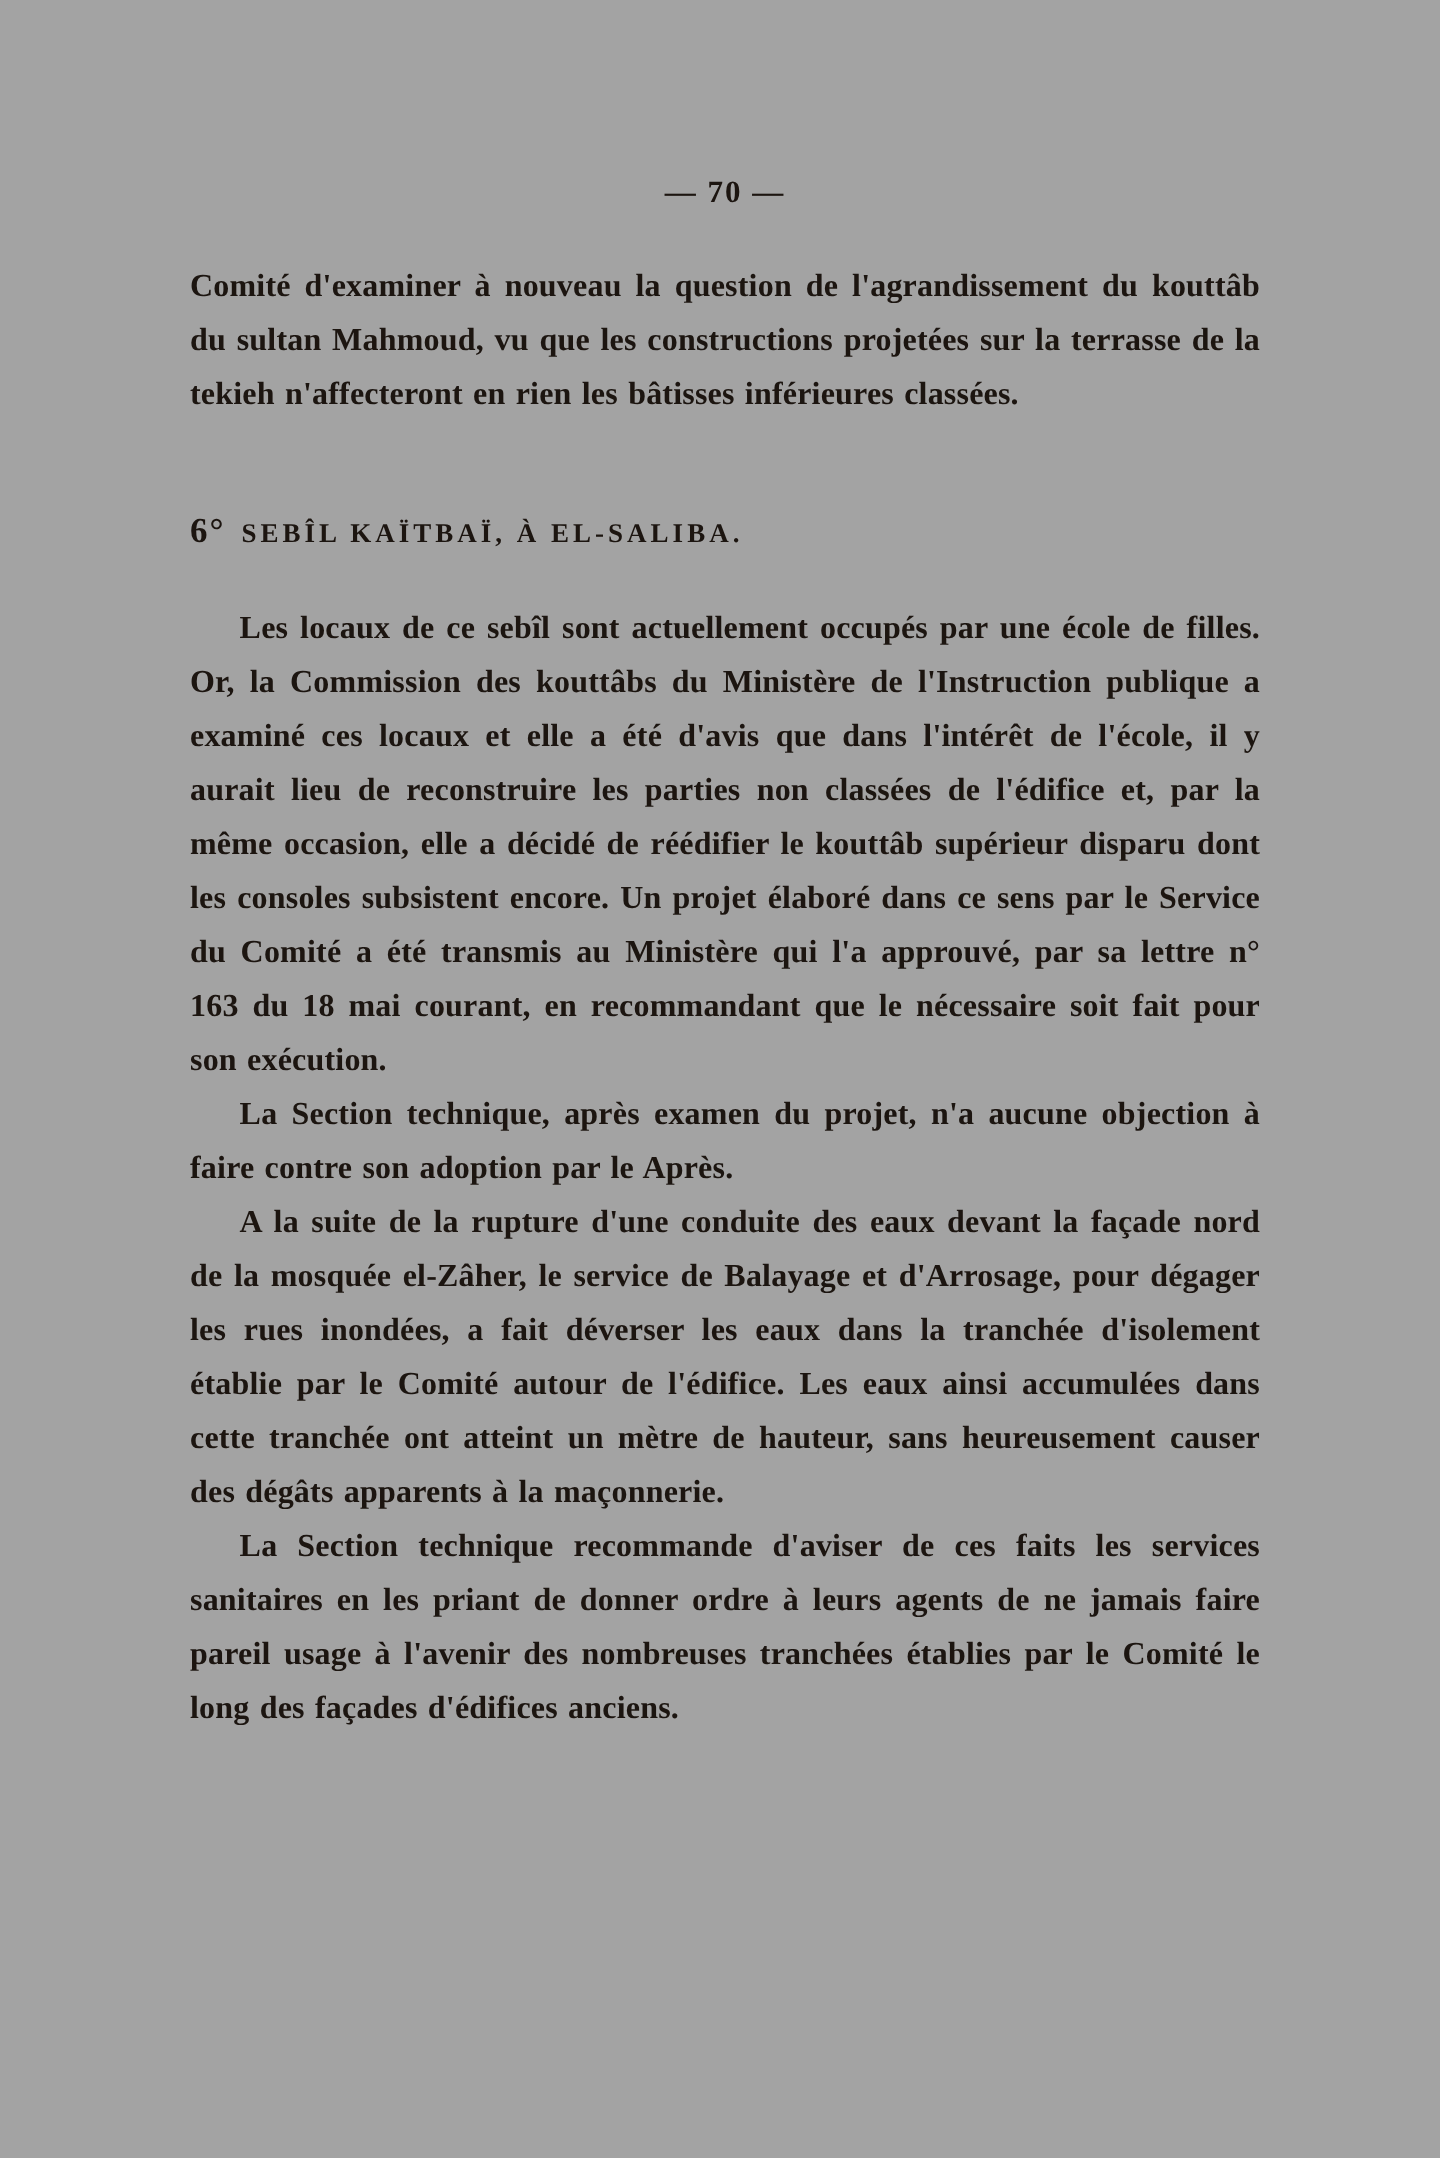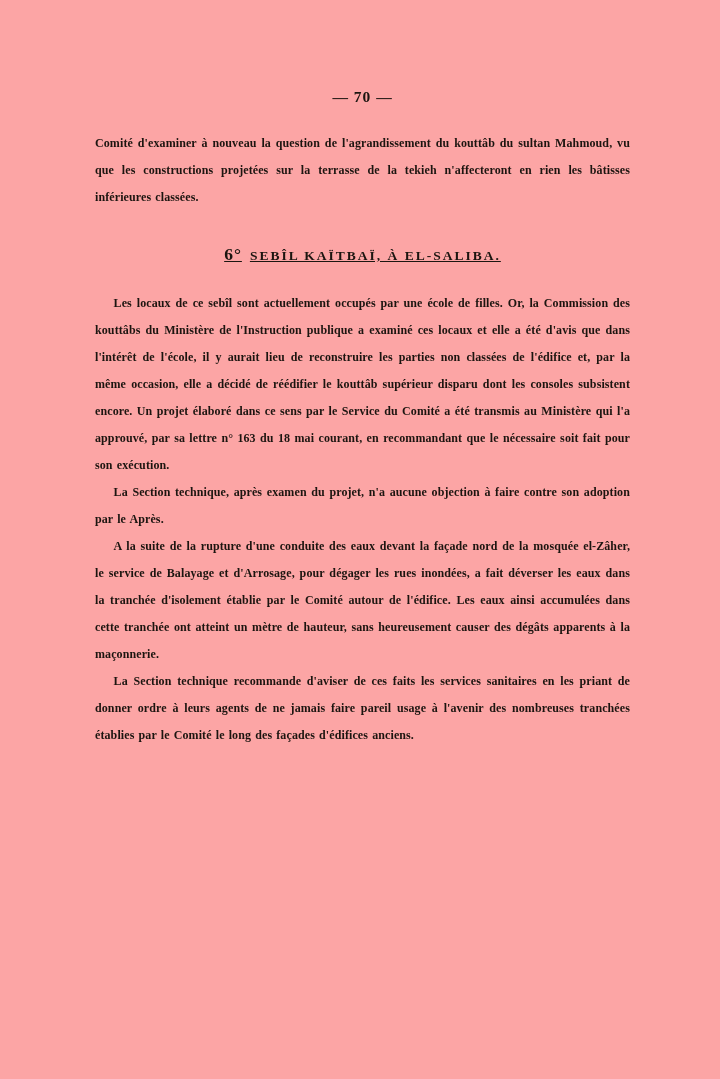--- a/index.html
+++ b/index.html
@@ -13,48 +13,46 @@
     overflow: hidden;
     font-family: "Liberation Serif", "DejaVu Serif", serif;
     color: #1c1510;
     -webkit-font-smoothing: antialiased;
   }
   .page {
     box-sizing: border-box;
     width: 720px;
     height: 1079px;
     padding: 88px 90px 0 95px;
-    background: #fca5a5;
+    background: #a3a3a3;
   }
   .page-number {
     text-align: center;
     font-size: 15.5px;
     font-weight: bold;
     letter-spacing: 1px;
     margin: 0 0 24px 0;
   }
   .para {
     margin: 0;
-    font-size: 12px;
+    font-size: 16px;
     font-weight: bold;
     line-height: 27px;
     text-align: justify;
     text-indent: 1.55em;
     letter-spacing: 0.1px;
     word-spacing: 1px;
   }
   .para.noindent {
     text-indent: 0;
   }
   .heading {
-    text-align: center;
-    margin: 33px 0 25px 0;
+    margin: 44px 0 25px 0;
     font-weight: bold;
     white-space: nowrap;
-    text-decoration: underline;
   }
   .h-num {
     font-size: 17.5px;
     letter-spacing: 1px;
     margin-right: 8px;
   }
   .h-title {
     font-size: 13.5px;
     letter-spacing: 2px;
   }

